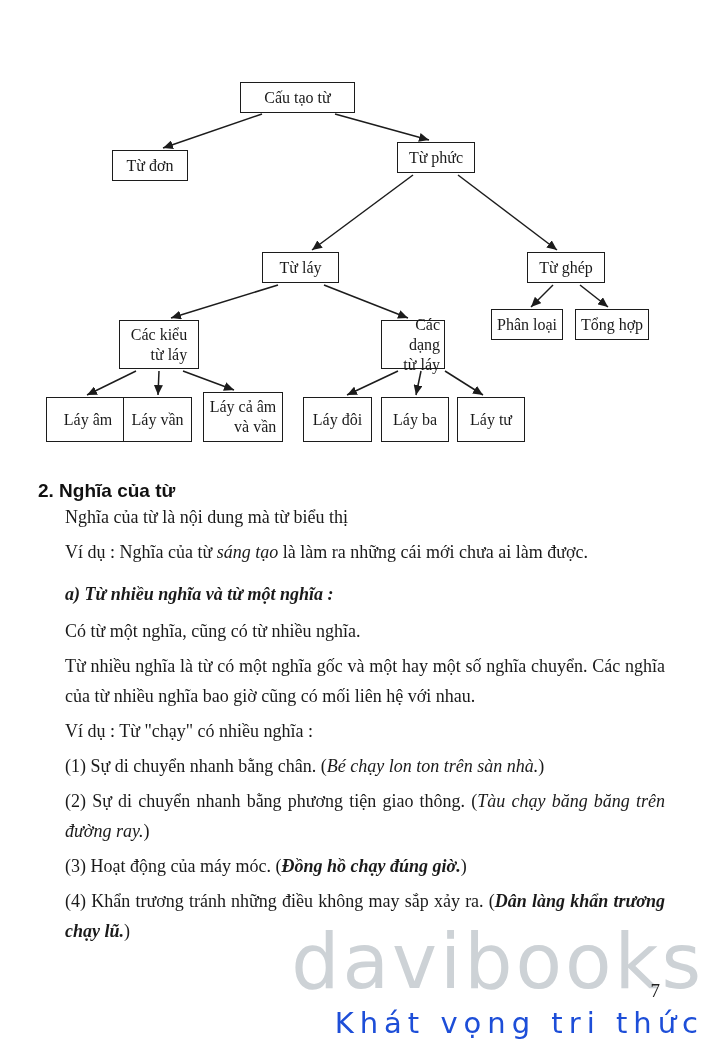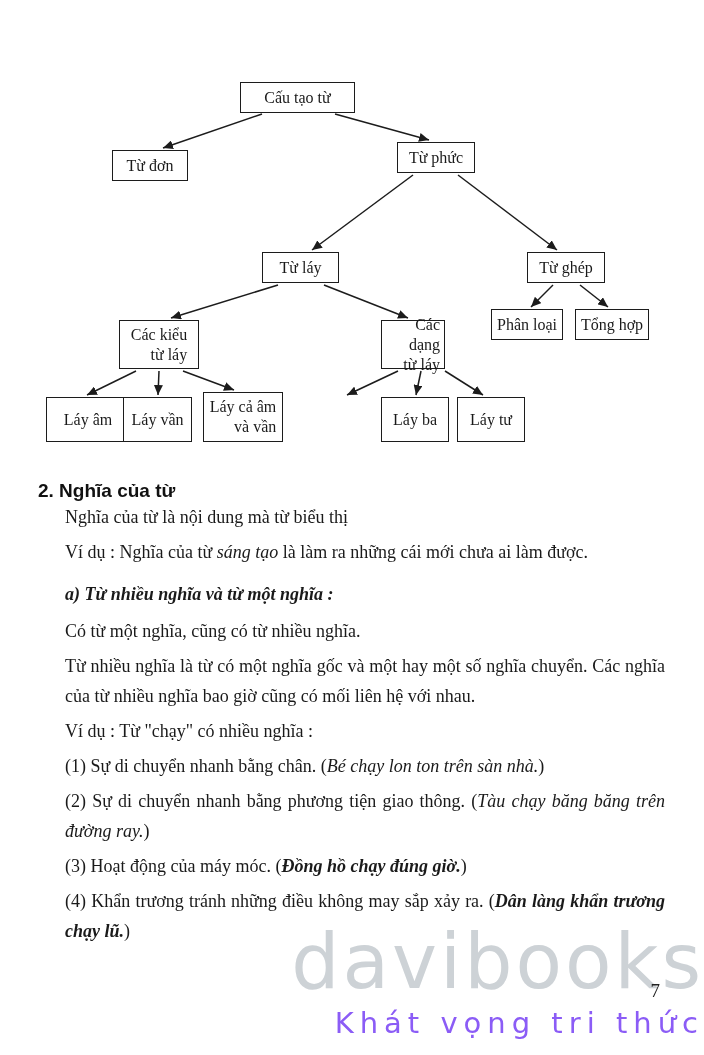--- a/index.html
+++ b/index.html
@@ -34,21 +34,21 @@
   .watermark {
     position:absolute; left:0; right:0; top:924px; text-align:right;
     z-index:1; user-select:none; pointer-events:none;
   }
   .wm-title {
     font-family:"DejaVu Sans",sans-serif; font-size:76px; line-height:1;
     letter-spacing:3px; color:#cdd2d6;
   }
   .wm-tagline {
     font-family:"DejaVu Sans",sans-serif; font-size:29px; letter-spacing:6px;
-    margin-top:6px; padding-left:40px; color:#8b5cf6;
+    margin-top:6px; padding-left:40px; color:#1d4ed8;
   }
   .page-number { position:absolute; right:44px; top:980px; font-size:19px; z-index:2; color:#222; }
 </style>
 </head>
 <body>
 
 <div class="page">
 
   <div class="diagram">
     <svg class="arrows" width="704" height="470" viewBox="0 0 704 470">
@@ -83,20 +83,21 @@
     <div class="node" style="left:119px;top:320px;width:80px;height:49px">Các kiểu
 từ láy</div>
     <div class="node" style="left:381px;top:320px;width:64px;height:49px">Các dạng
 từ láy</div>
     <div class="node" style="left:491px;top:309px;width:72px;height:31px">Phân loại</div>
     <div class="node" style="left:575px;top:309px;width:74px;height:31px">Tổng hợp</div>
     <div class="node" style="left:46px;top:397px;width:84px;height:45px">Láy âm</div>
     <div class="node" style="left:123px;top:397px;width:69px;height:45px">Láy vần</div>
     <div class="node" style="left:203px;top:392px;width:80px;height:50px">Láy cả âm
 và vần</div>
+    <div class="node" style="left:303px;top:397px;width:69px;height:45px">Láy đôi</div>
     <div class="node" style="left:381px;top:397px;width:68px;height:45px">Láy ba</div>
     <div class="node" style="left:457px;top:397px;width:68px;height:45px">Láy tư</div>
   </div>
 
   <div class="content">
     <div class="heading">2. Nghĩa của từ</div>
 
     <p class="para"><span>Nghĩa của từ là nội dung mà từ biểu thị</span></p>
     <p class="para"><span>Ví dụ : Nghĩa của từ </span><span class="seg-i">sáng tạo</span><span> là làm ra những cái mới chưa ai làm được.</span></p>
     <p class="para subheading"><span class="seg-bi">a) Từ nhiều nghĩa và từ một nghĩa :</span></p>

